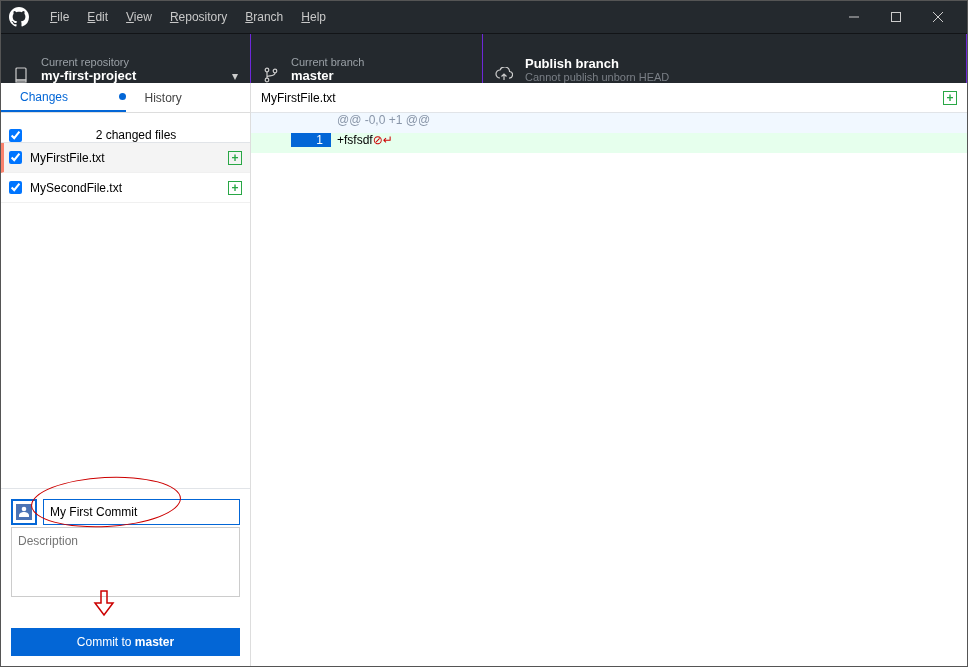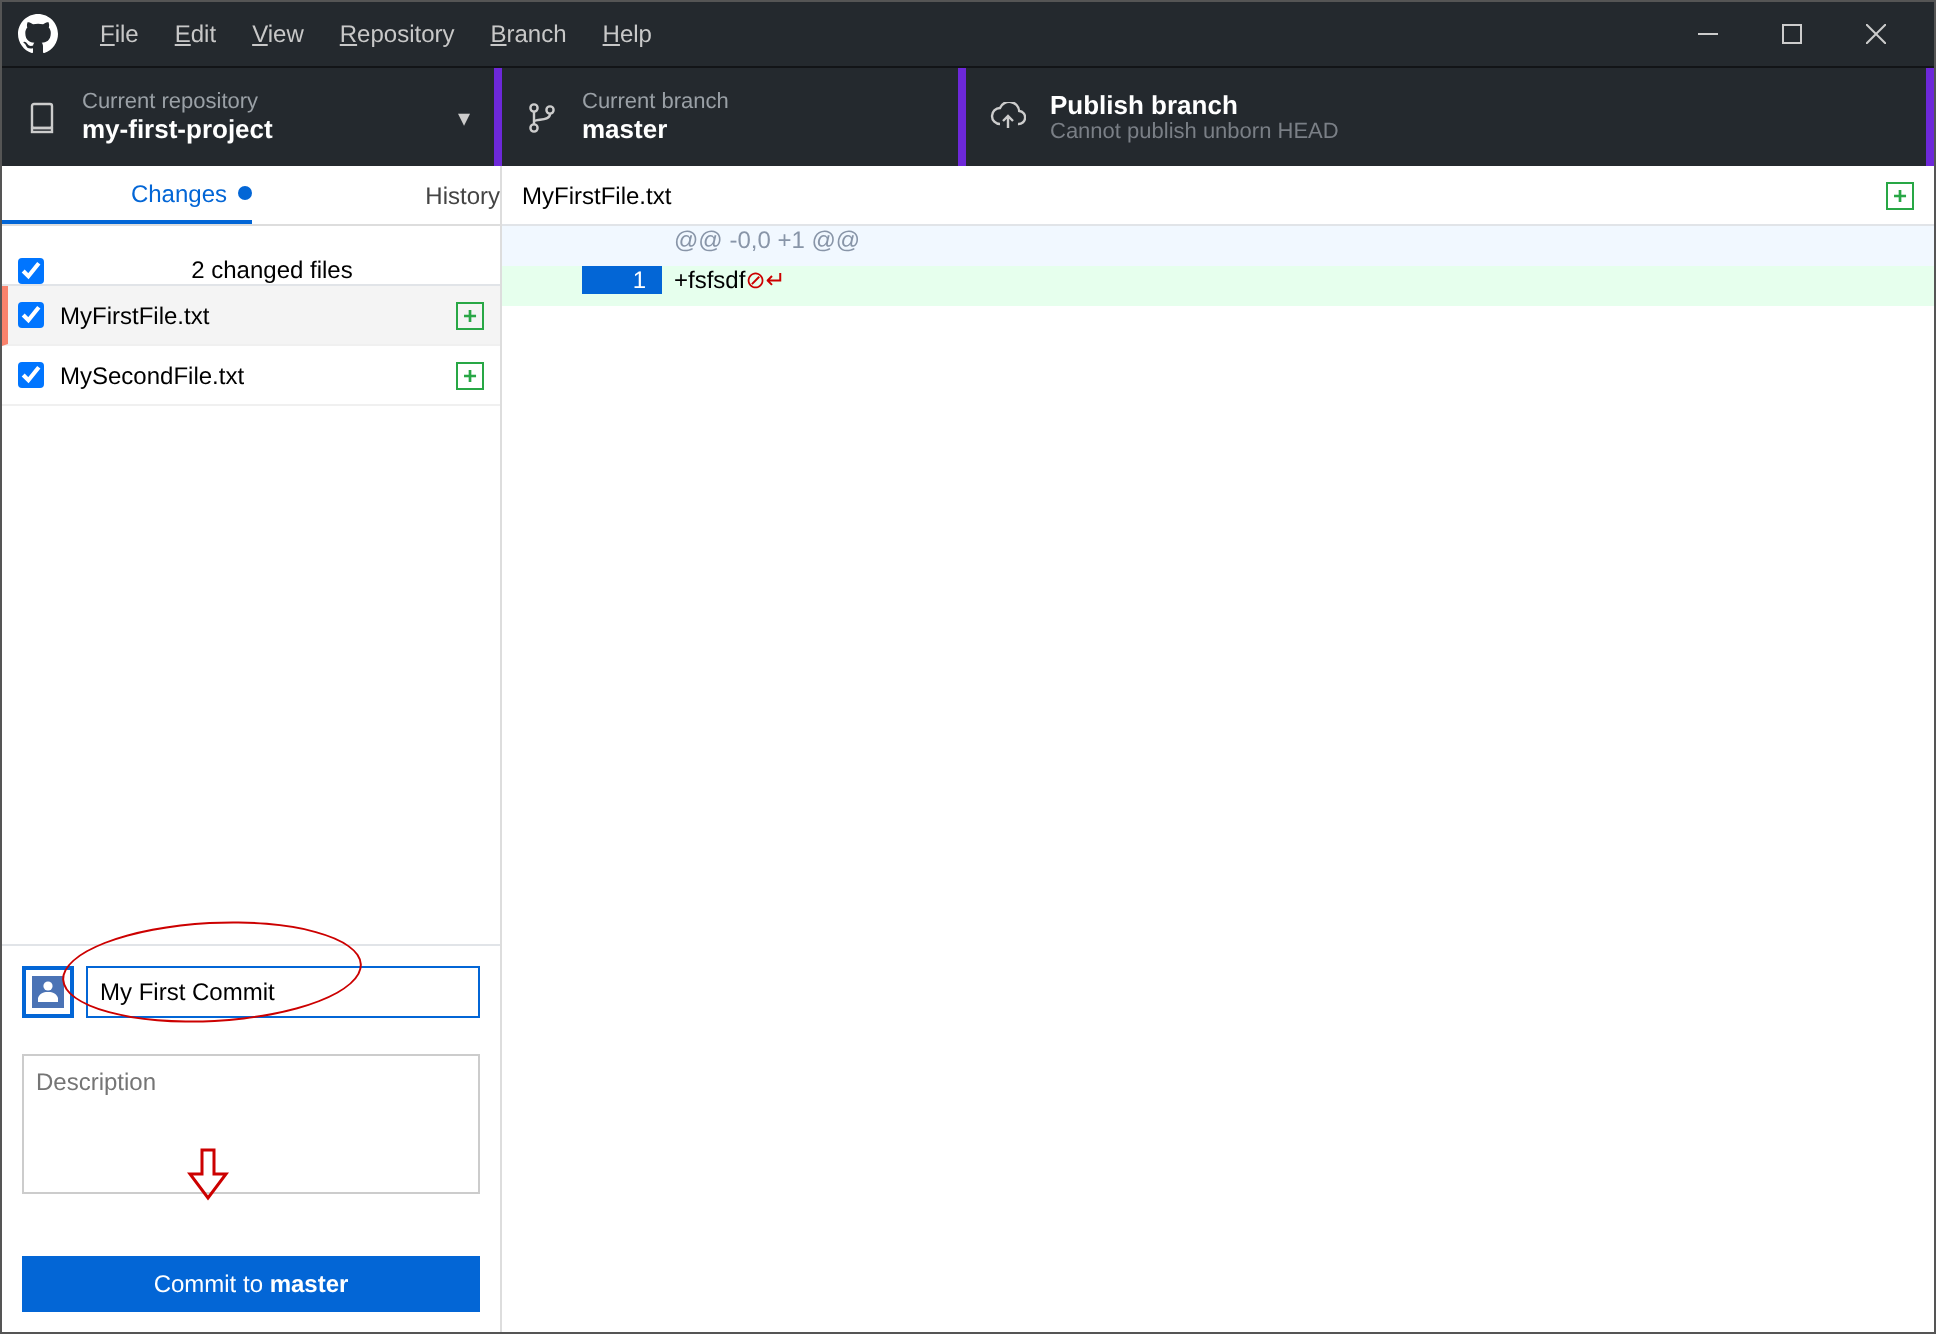--- a/index.html
+++ b/index.html
@@ -9,56 +9,56 @@
 .titlebar { height: 32px; background: #24292e; display: flex; align-items: center; color: #c8c8c8; padding: 0 8px; }
 .titlebar .logo { width: 20px; height: 20px; margin-right: 12px; }
 .titlebar .menu-item { padding: 0 9px; cursor: pointer; font-size: 12px; }
 .titlebar .menu-item span.ul { text-decoration: underline; }
 .titlebar .spacer { flex: 1; }
 .win-btn { width: 42px; height: 28px; display: flex; align-items: center; justify-content: center; color: #ccc; }
 .win-btn svg { width: 10px; height: 10px; }
 
 
 .toolbar { height: 50px; background: #24292e; display: flex; border-top: 1px solid #121417; }
-.tool-section { display: flex; align-items: center; padding: 0 12px; color: #fff; border-right: 4px solid #6d28d9; position: relative; }
+.tool-section { display: flex; align-items: flex-end; padding: 0 12px; color: #fff; border-right: 1px solid #6d28d9; position: relative; }
 .tool-section.repo { width: 250px; }
 .tool-section.branch { width: 232px; }
 .tool-section.publish { flex: 1; }
 .tool-icon { margin-right: 12px; display: flex; align-items: center; }
 .tool-text .label { font-size: 11px; color: #9aa0a6; }
 .tool-text .value { font-size: 13px; font-weight: 600; }
 .tool-text .subtext { font-size: 11px; color: #7a7f86; }
 .tool-section .chevron { position: absolute; right: 12px; color: #ccc; }
 
 
 .main { display: flex; height: calc(100% - 82px); }
 .sidebar { width: 250px; border-right: 1px solid #ddd; display: flex; flex-direction: column; }
 .content { flex: 1; display: flex; flex-direction: column; }
 
 
 .tabs { display: flex; height: 30px; border-bottom: 1px solid #ddd; }
-.tab { flex: 1; display: flex; align-items: center; justify-content: flex-end; font-size: 12px; cursor: pointer; color: #444; padding-left: 19px; }
+.tab { flex: 1; display: flex; align-items: center; justify-content: space-between; font-size: 12px; cursor: pointer; color: #444; padding-left: 19px; }
 .tab.active { border-bottom: 2px solid #0366d6; color: #0366d6; }
 .tab .dot { width: 7px; height: 7px; background: #0366d6; border-radius: 50%; margin-left: 5px; }
 
 
 .file-header { height: 30px; display: flex; align-items: flex-end; border-bottom: 1px solid #e1e4e8; padding: 0 8px; font-size: 12px; }
 .file-header .check { margin-right: 8px; }
 .file-header .count-text { flex: 1; text-align: center; }
 .file-row { height: 30px; display: flex; align-items: center; padding: 0 8px; font-size: 12px; border-bottom: 1px solid #f0f0f0; position: relative; }
 .file-row.selected { background: #f4f4f4; border-left: 3px solid #f9826c; padding-left: 5px; }
 .file-row .check { margin-right: 8px; }
 .file-row .fname { flex: 1; }
 .add-icon { width: 14px; height: 14px; border: 1.5px solid #28a745; color: #28a745; display: flex; align-items: center; justify-content: center; font-size: 12px; font-weight: bold; line-height: 1; }
 
 .file-list-spacer { flex: 1; }
 
 
 .commit-area { padding: 10px; border-top: 1px solid #e1e4e8; position: relative; }
-.summary-row { display: flex; align-items: center; margin-bottom: 18px; }
+.summary-row { display: flex; align-items: center; margin-bottom: 2px; }
 .avatar { width: 26px; height: 26px; background: #fff; border: 2px solid #0366d6; display: flex; align-items: center; justify-content: center; margin-right: 6px; }
 .avatar-inner { width: 16px; height: 16px; }
 .summary-input { flex: 1; height: 26px; border: 1px solid #0366d6; padding: 0 6px; font-size: 12px; outline: none; }
 .desc-input { width: 100%; height: 70px; border: 1px solid #ccc; padding: 6px; font-size: 12px; color: #888; resize: none; outline: none; font-family: inherit; }
 .commit-btn { width: 100%; height: 28px; background: #0366d6; color: #fff; border: none; font-size: 12px; margin-top: 28px; cursor: pointer; }
 .commit-btn b { font-weight: 700; }
 
 
 .annot-ellipse { position: absolute; border: 1.5px solid #c00; border-radius: 50%; width: 150px; height: 50px; left: 30px; top: -12px; pointer-events: none; transform: rotate(-3deg); }
 .annot-arrow { position: absolute; left: 88px; top: 100px; pointer-events: none; }

